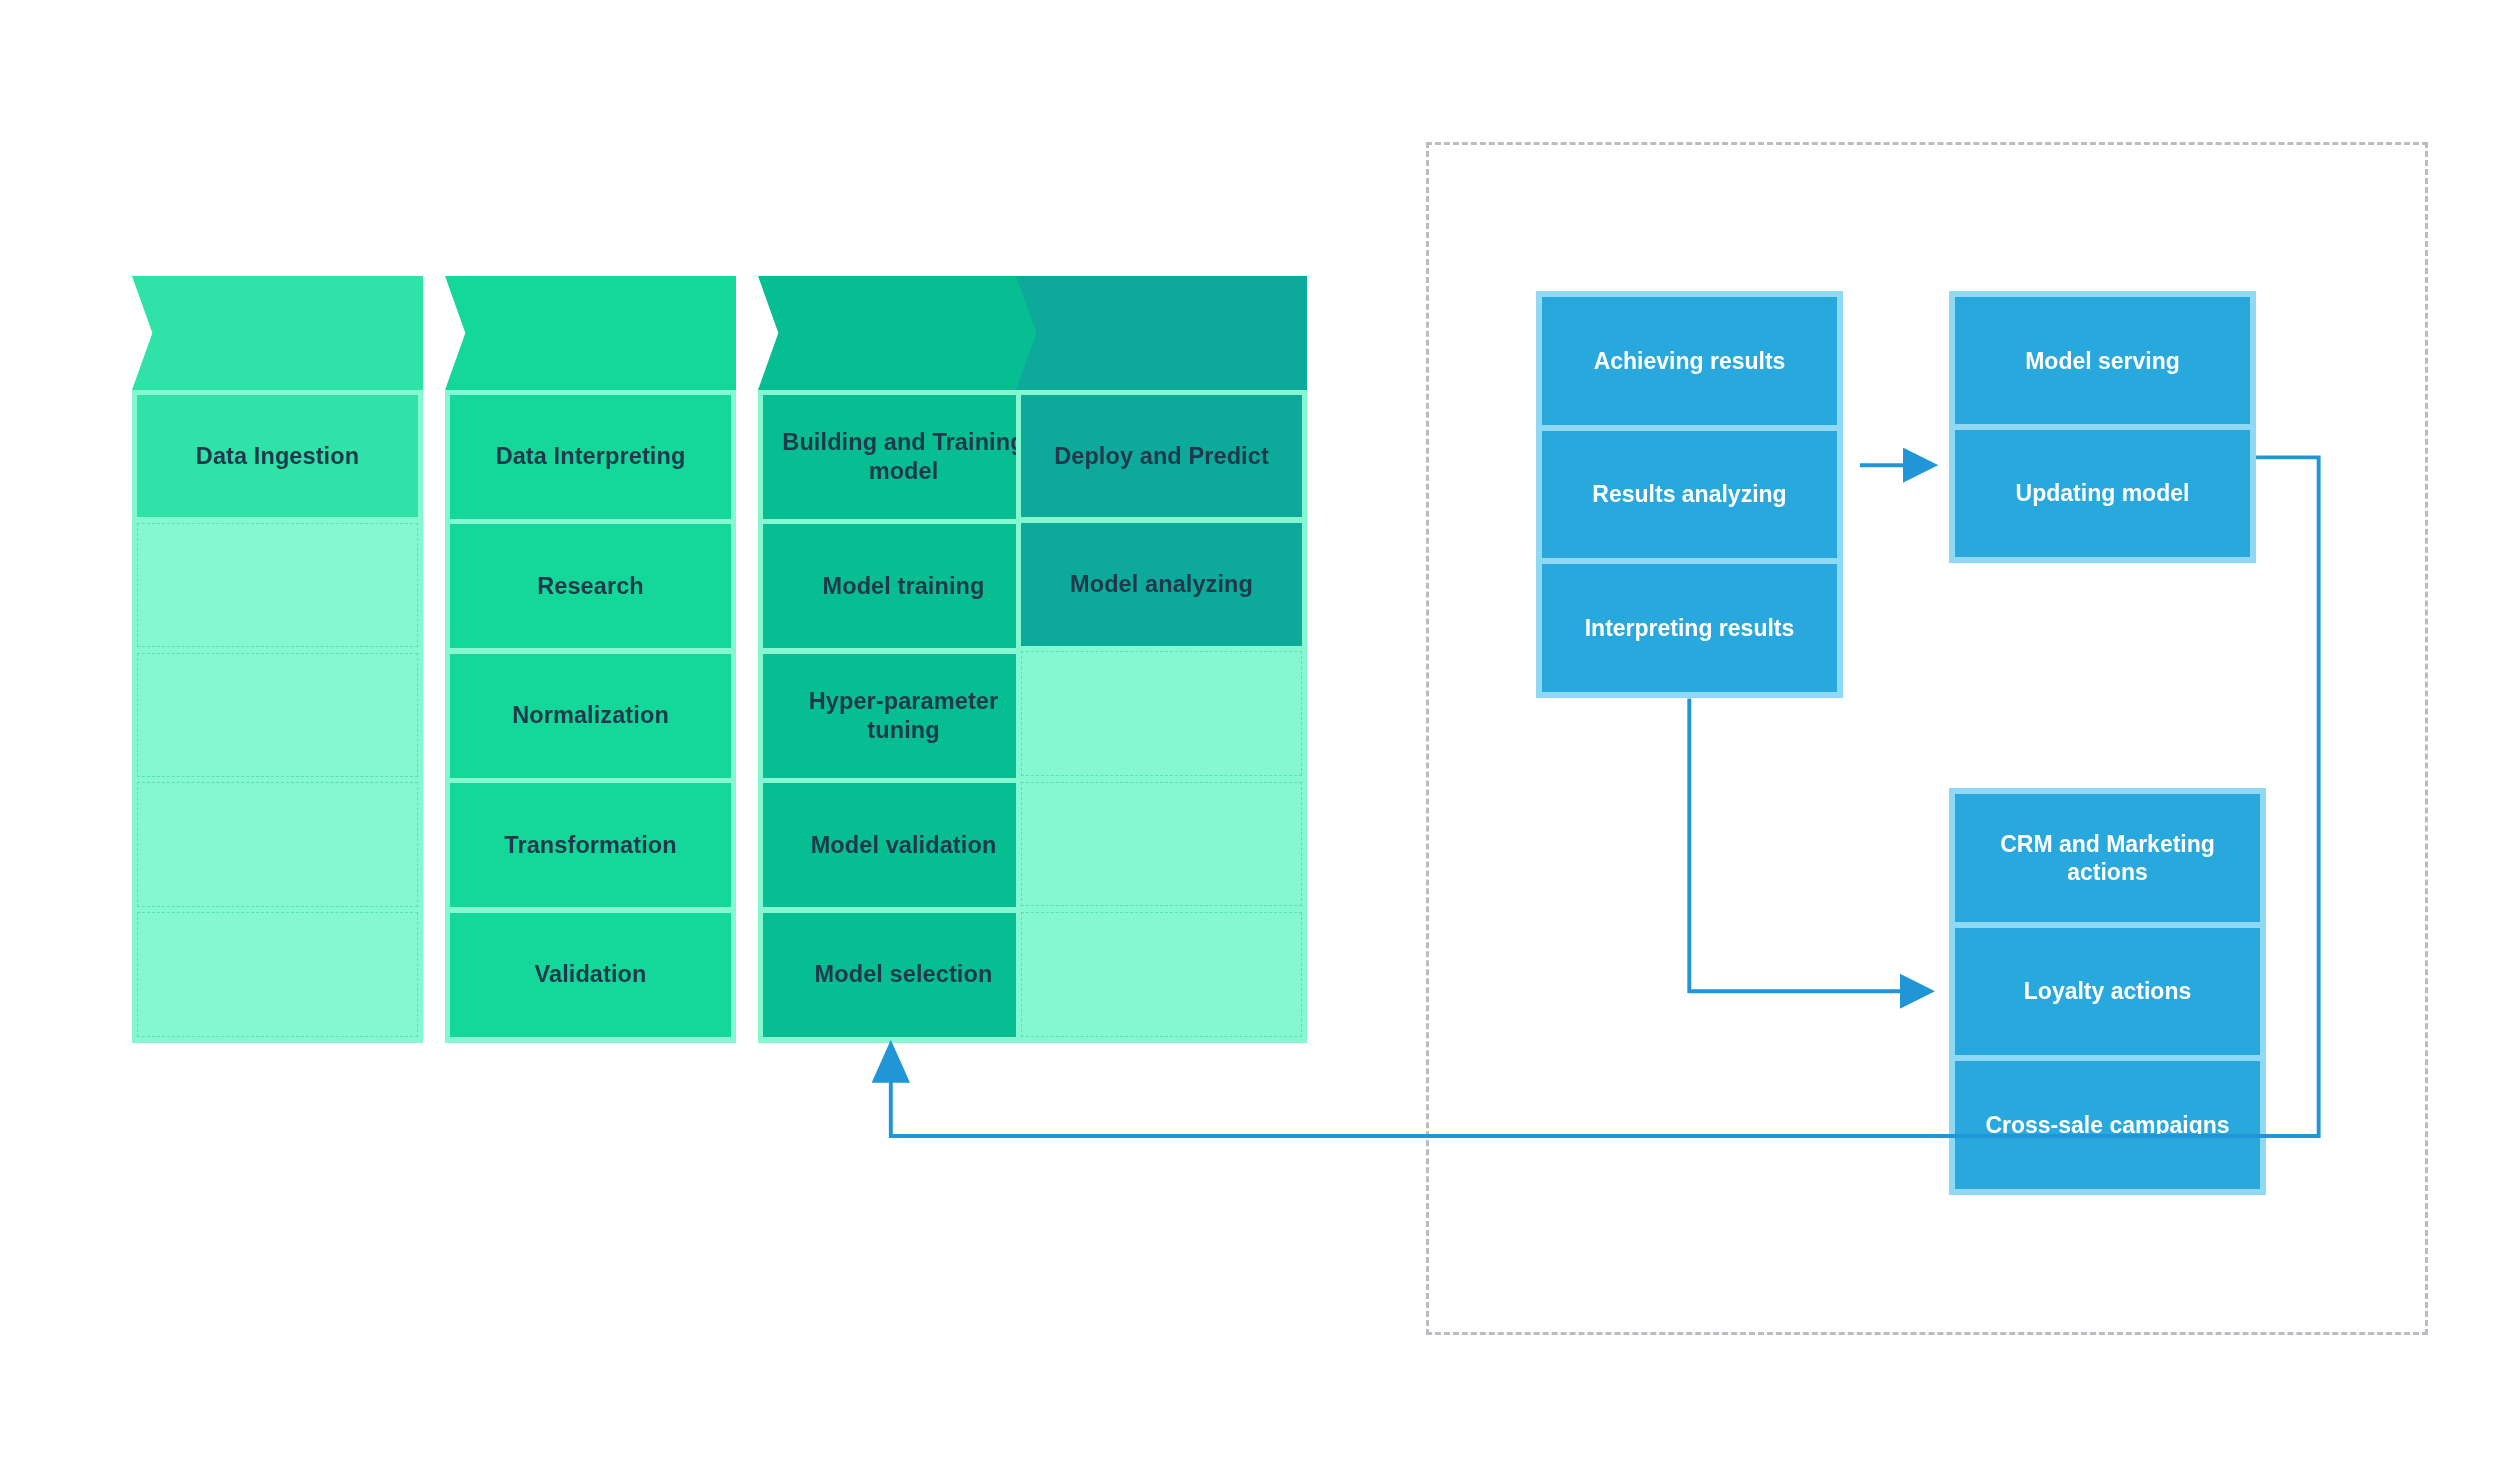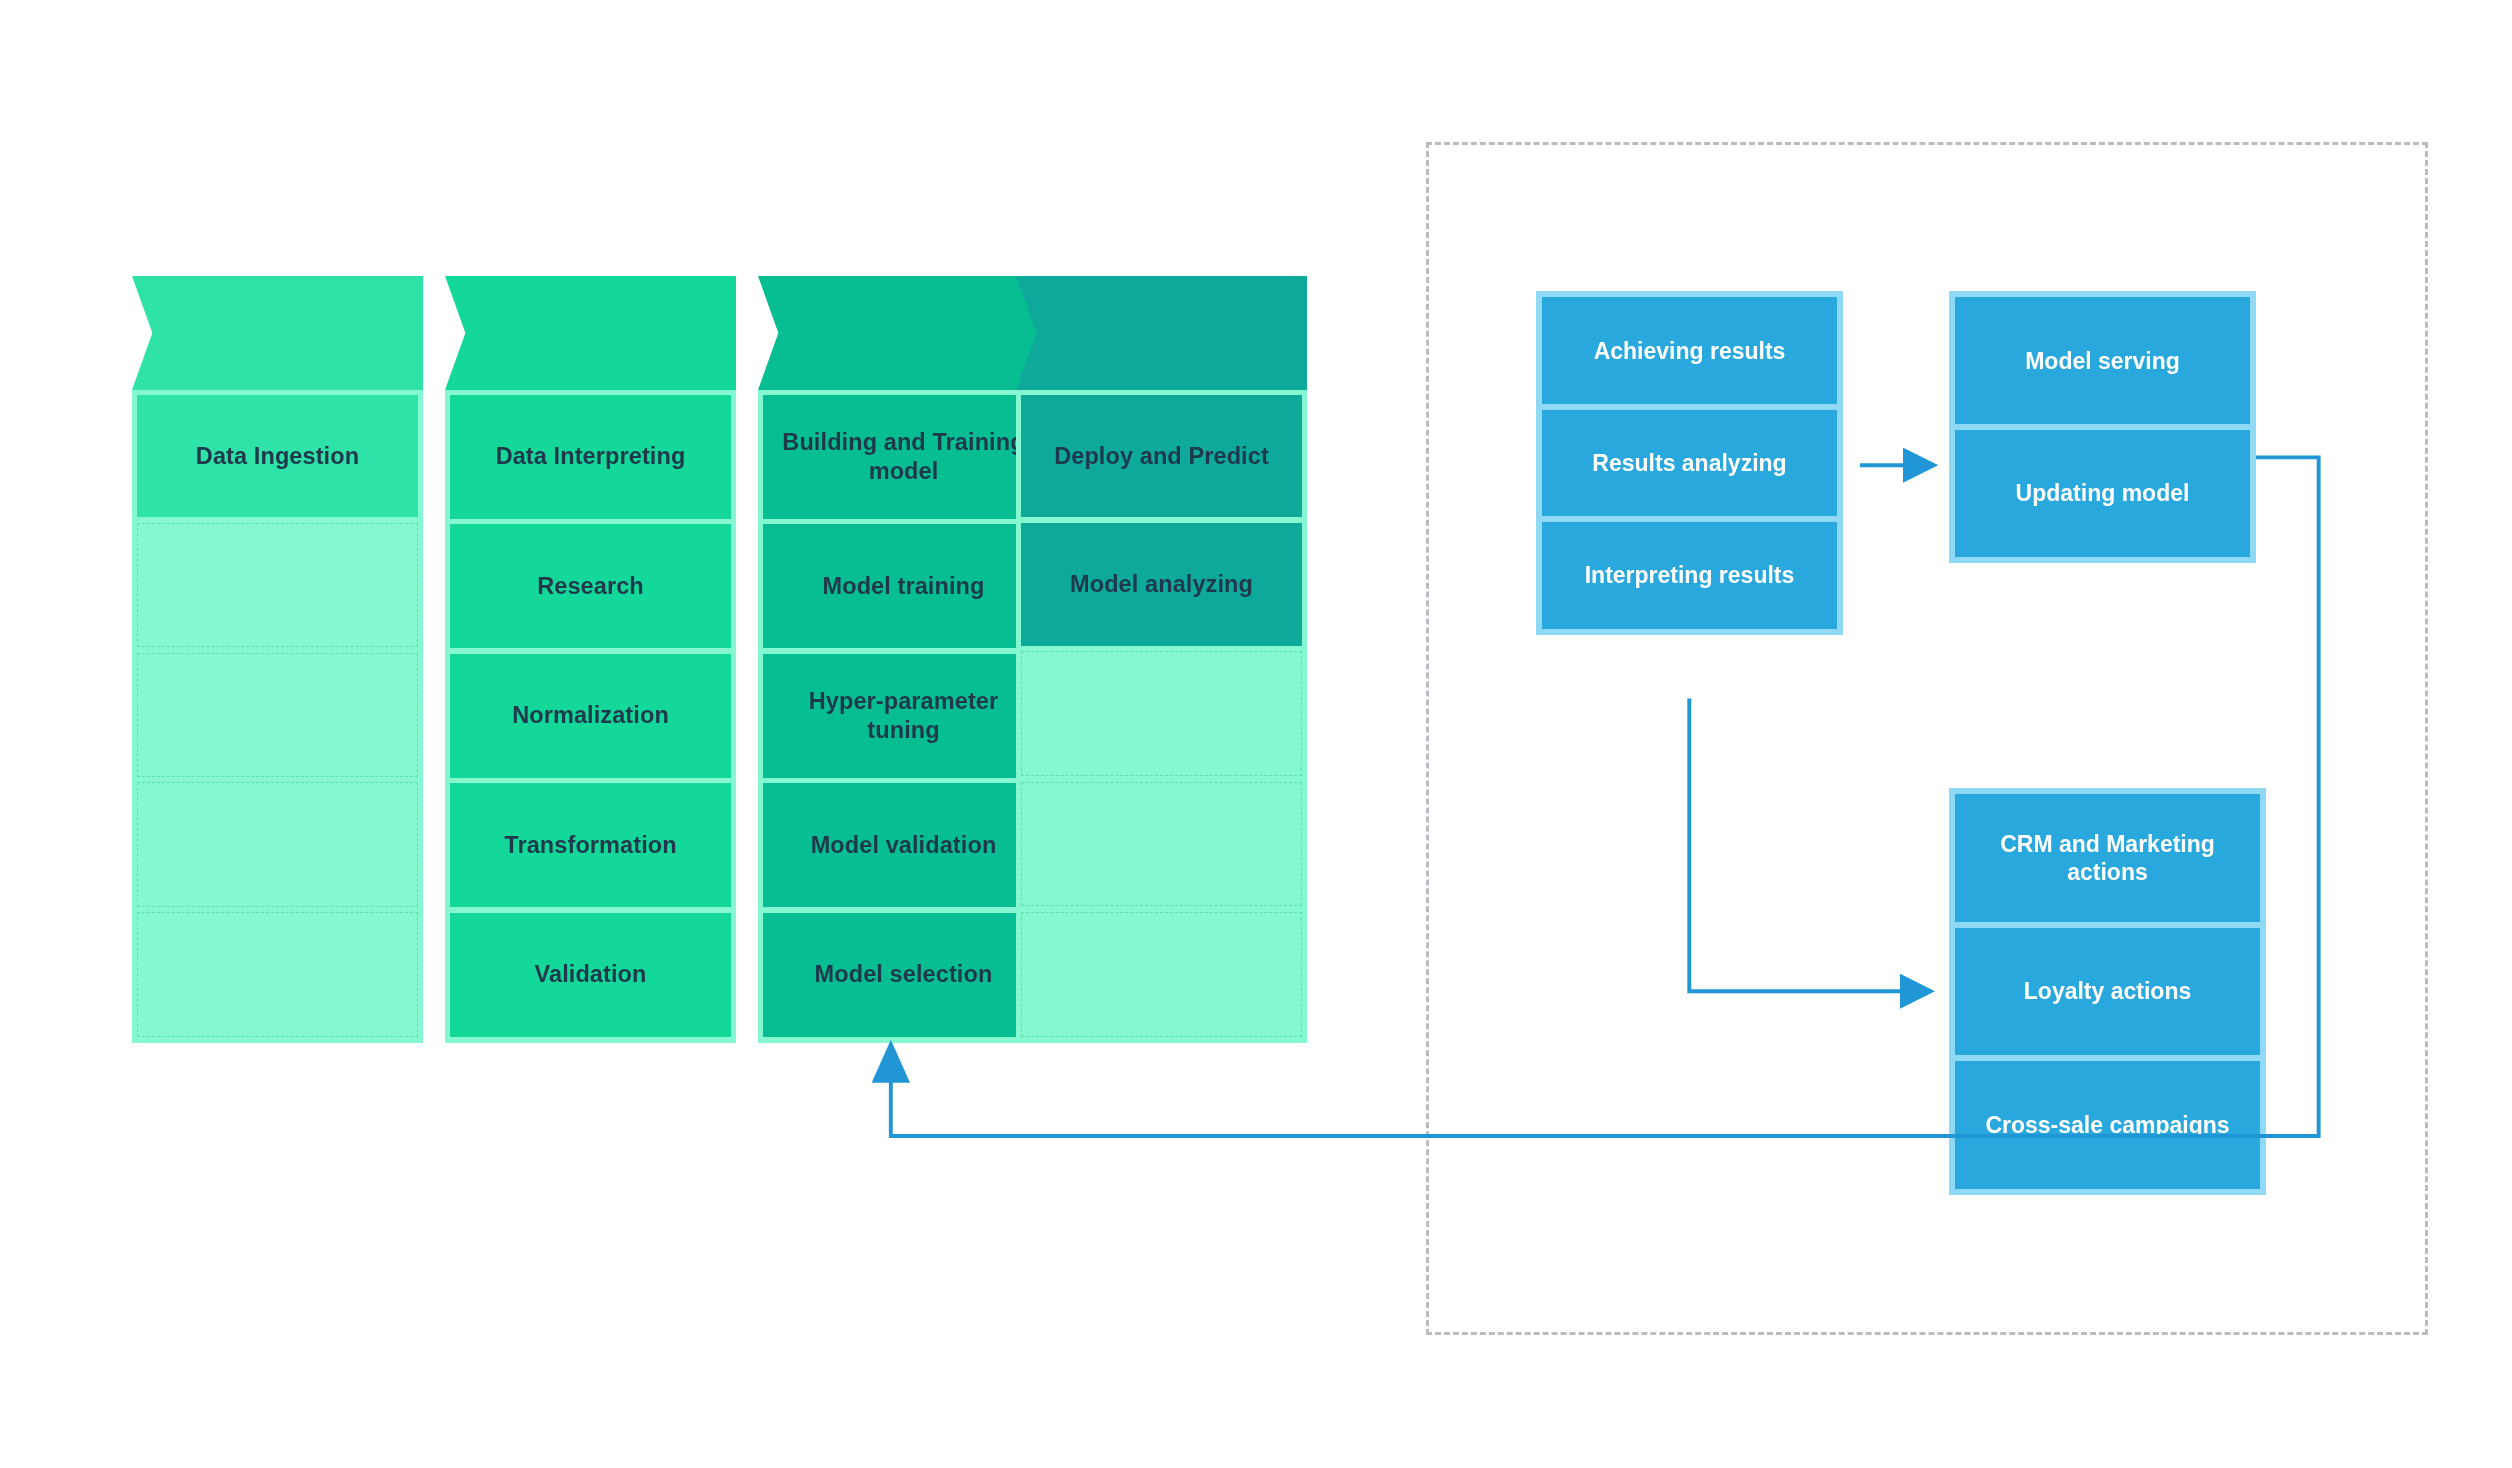--- a/index.html
+++ b/index.html
@@ -57,21 +57,21 @@
   }
 
   .bluegroup{position:absolute;background:#8fd9f4;padding:6.3px;box-sizing:border-box;
     display:flex;flex-direction:column;gap:5.5px;}
   .bluebox{
     background:#29a8dd;color:#ffffff;font-weight:bold;font-size:23px;line-height:1.22;
     display:flex;align-items:center;justify-content:center;text-align:center;
     box-sizing:border-box;padding:3.1px 9.4px;
   }
 
-  #grp-analysis{left:1536px;top:291px;width:307px;height:344px;}
+  #grp-analysis{left:1536px;top:291px;width:307px;height:407px;}
   #grp-analysis .bluebox{flex:1 1 0;}
   #grp-serving{left:1949px;top:291px;width:307px;height:272px;}
   #grp-serving .bluebox{flex:1 1 0;}
   #grp-actions{left:1949px;top:788px;width:317px;height:407px;}
   #grp-actions .bluebox{flex:1 1 0;}
 
   svg.conn{position:absolute;left:0;top:0;width:2512px;height:1469px;overflow:visible;
     pointer-events:none;}
 </style>
 </head>

